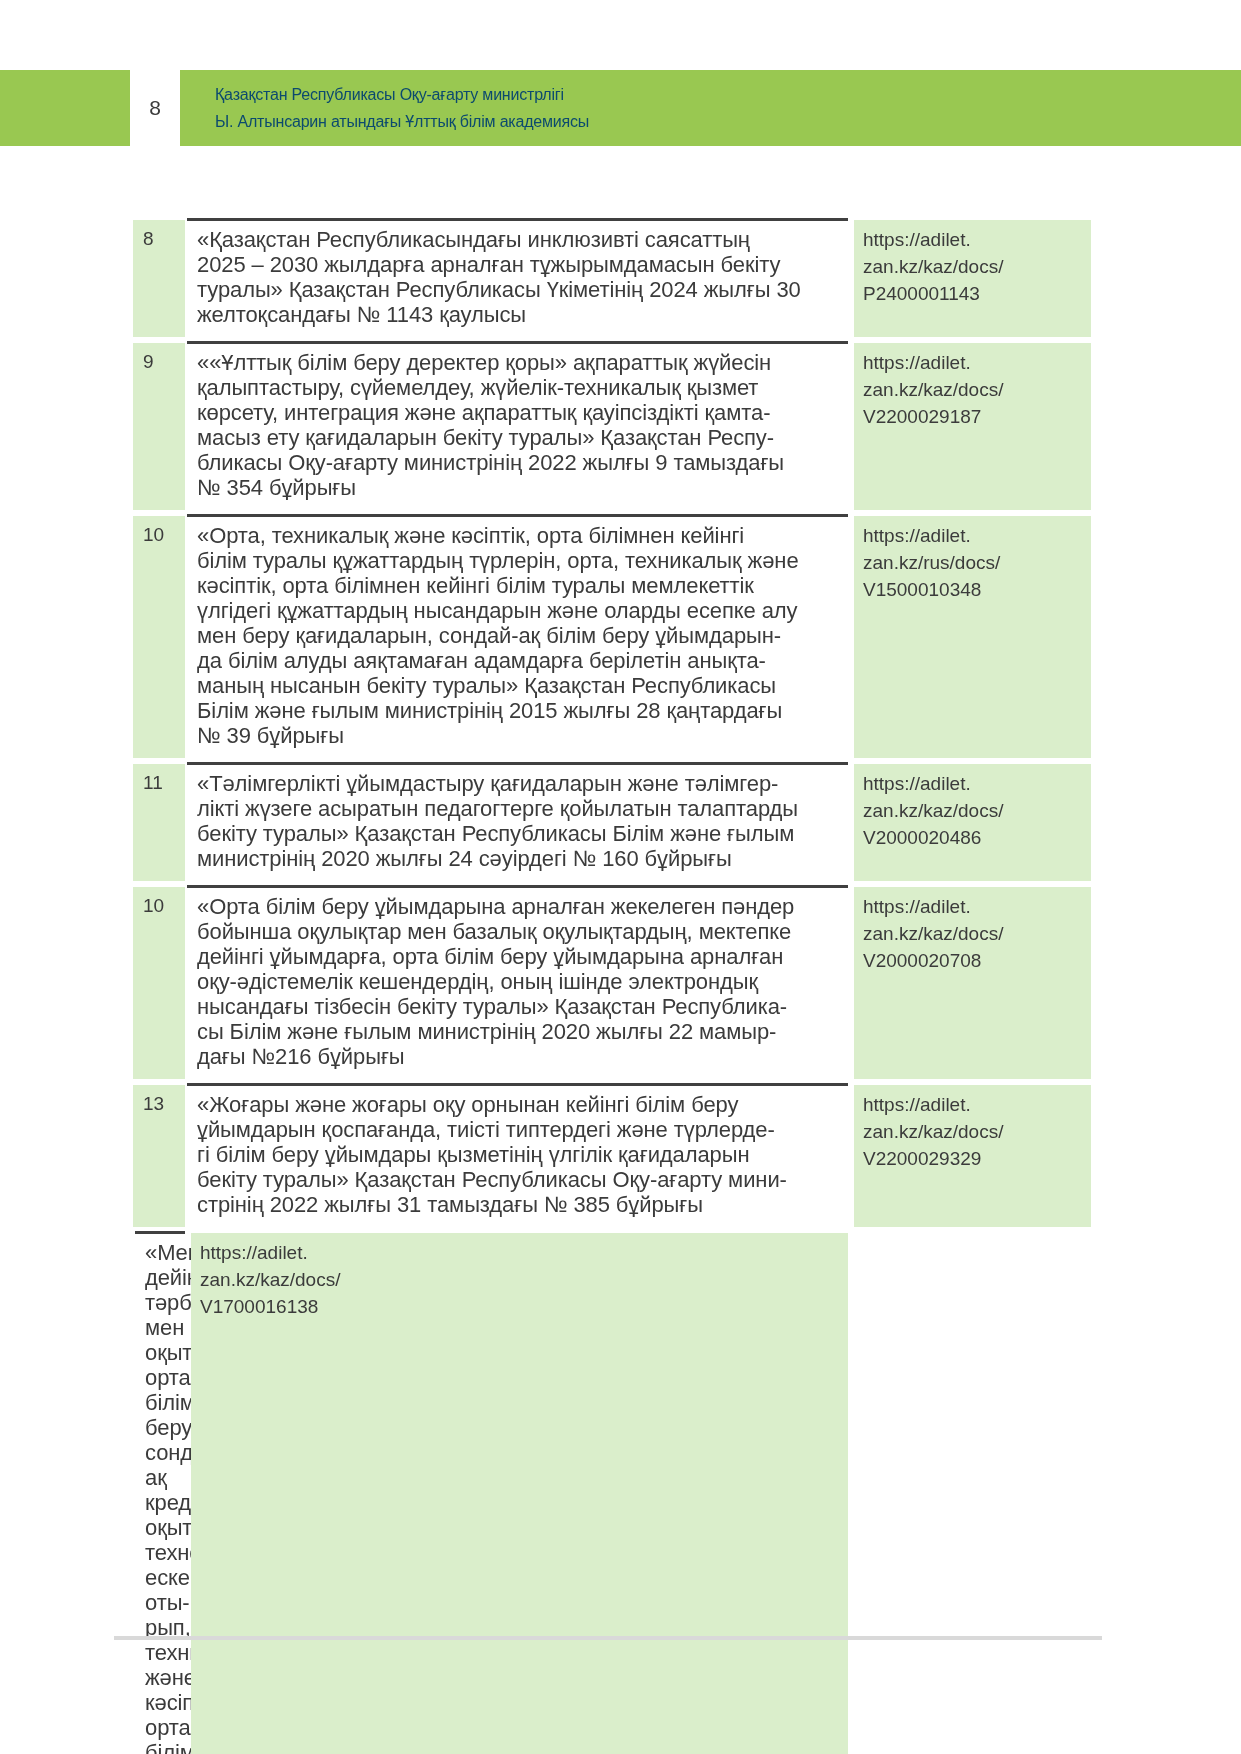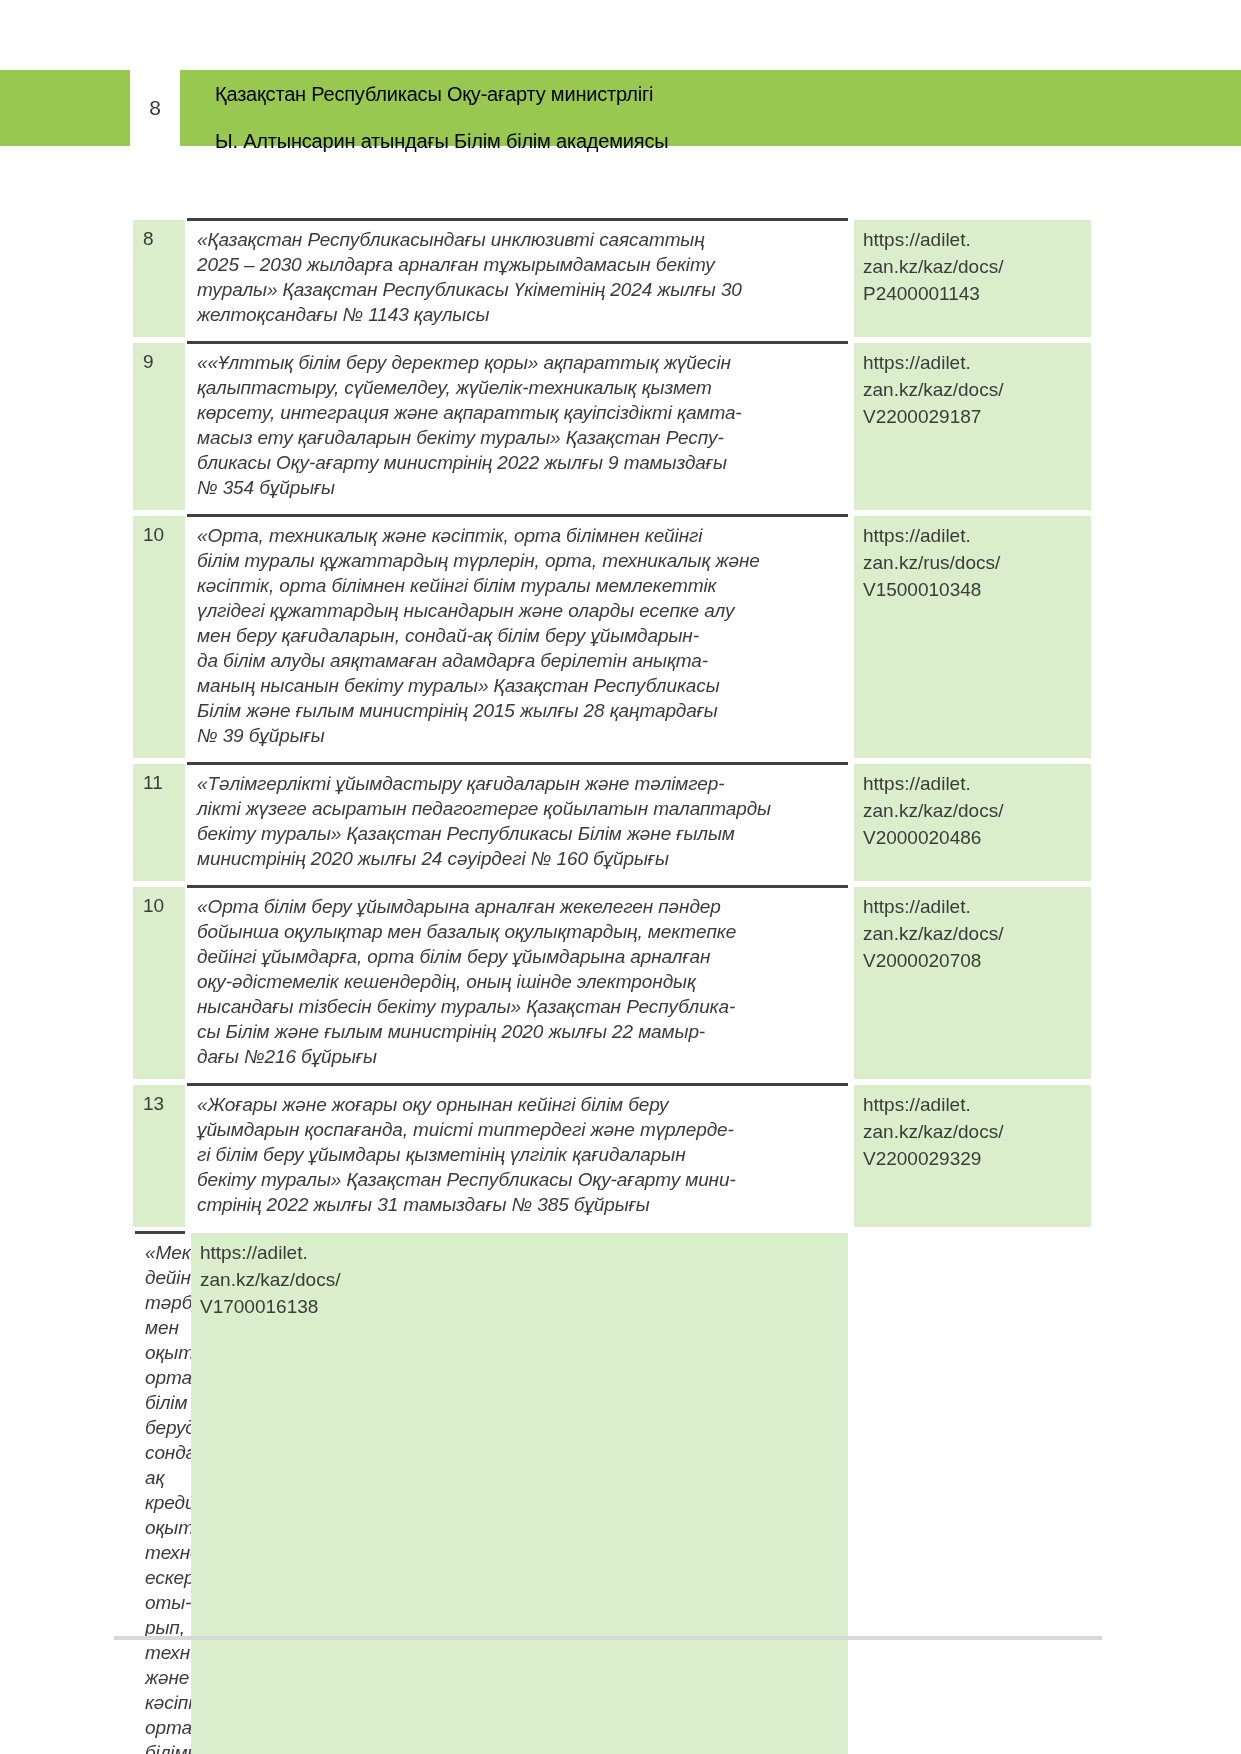--- a/index.html
+++ b/index.html
@@ -12,43 +12,42 @@
   html,body{margin:0;padding:0;background:#ffffff;}
   body{font-family:"Liberation Sans","DejaVu Sans",sans-serif;color:var(--ink);}
   .page{position:relative;width:1241px;height:1754px;background:#ffffff;overflow:hidden;}
 
   
   .band{position:absolute;top:70px;left:0;width:1241px;height:76px;display:flex;}
   .band-left{width:130px;height:100%;background:var(--green);}
   .band-gap{width:50px;height:100%;background:#ffffff;display:flex;align-items:center;justify-content:center;}
   .page-num{font-size:21px;color:var(--ink);}
   .band-main{flex:1;height:100%;background:var(--green);display:flex;flex-direction:column;justify-content:center;padding-left:35px;box-sizing:border-box;}
-  .band-main div{font-size:20px;line-height:27px;letter-spacing:-0.2px;color:#000000;margin-top:20px;}
+  .band-main div{font-size:16px;line-height:27px;letter-spacing:-0.2px;color:#0c4a6e;}
 
   
   .table{position:absolute;left:133px;top:218px;width:958px;}
   .row{display:grid;grid-template-columns:52px 663px 243px;margin-bottom:4px;}
   .cell{box-sizing:border-box;}
   .cell.num{
     background:var(--cellgreen);
     margin-top:2px;
     padding:6px 0 0 10px;
     font-size:19px;
     line-height:25px;
   }
   .cell.text{
     background:#ffffff;
     margin-left:2px;
     border-top:3px solid var(--divider);
     padding:6px 8px 10px 10px;
-    font-size:19px;
+    font-size:22px;
     line-height:25px;
     white-space:pre-line;
     letter-spacing:-0.1px;
-    font-style:italic;
   }
   .row:last-child .cell.text{border-bottom:3px solid var(--divider);}
   .cell.url{
     background:var(--cellgreen);
     margin-left:6px;
     margin-top:2px;
     padding:6px 4px 0 9px;
     font-size:19px;
     line-height:27px;
     white-space:pre-line;
@@ -63,21 +62,21 @@
 
 <div class="page">
 
   <header class="band">
     <div class="band-left"></div>
     <div class="band-gap">
       <span class="page-num">8</span>
     </div>
     <div class="band-main">
       <div>Қазақстан Республикасы Оқу-ағарту министрлігі</div>
-      <div>Ы. Алтынсарин атындағы Білім білім академиясы</div>
+      <div>Ы. Алтынсарин атындағы Ұлттық білім академиясы</div>
     </div>
   </header>
 
   <main class="table" id="table">
   <div class="row">
     <div class="cell num">8</div>
     <div class="cell text">«Қазақстан Республикасындағы инклюзивті саясаттың
 2025 – 2030 жылдарға арналған тұжырымдамасын бекіту
 туралы» Қазақстан Республикасы Үкіметінің 2024 жылғы 30
 желтоқсандағы № 1143 қаулысы</div>

